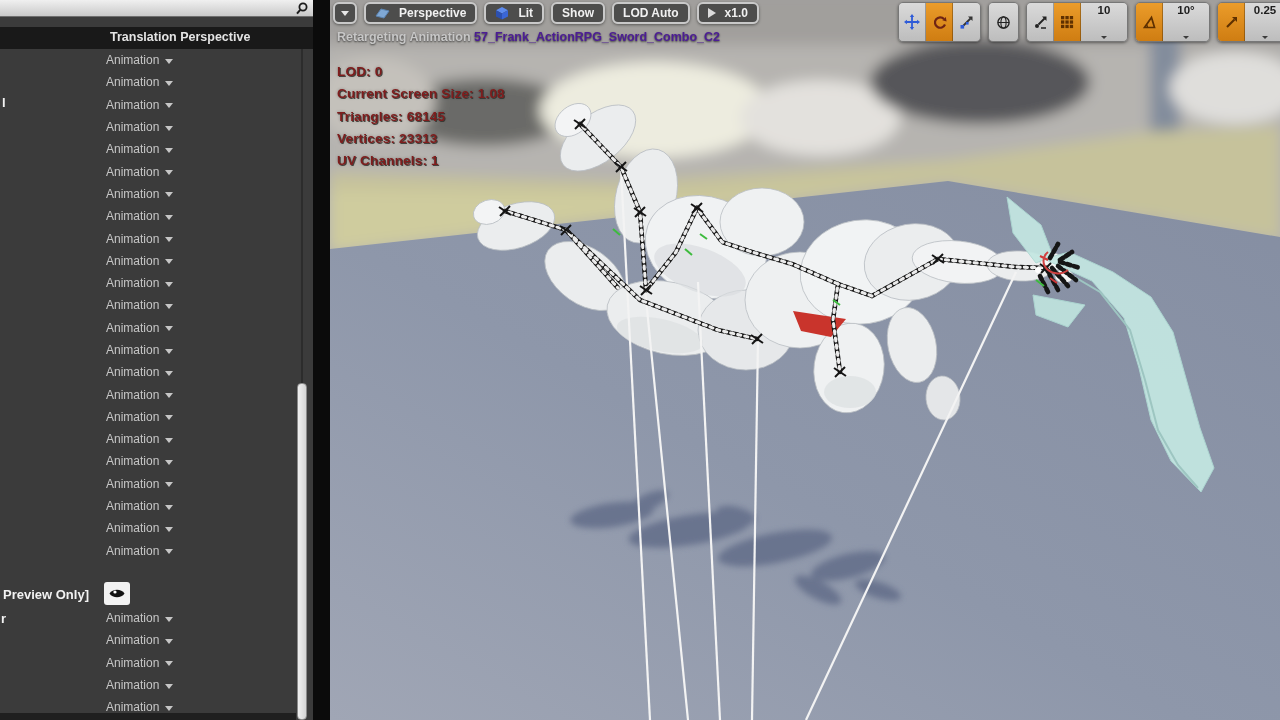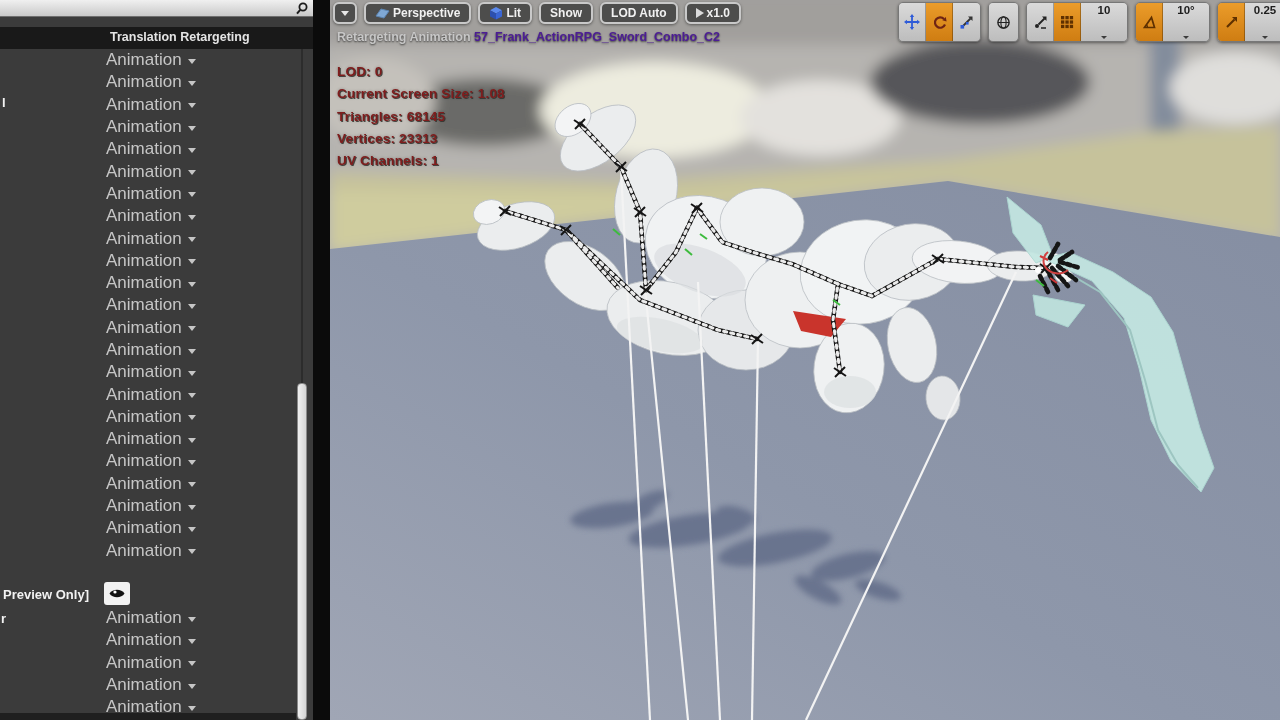--- a/index.html
+++ b/index.html
@@ -12,41 +12,41 @@
     background:linear-gradient(#f0f0f0,#c9c9c9); border-bottom:1px solid #6e6e6e; }
   .search-input { position:absolute; left:2px; top:1px; width:288px; height:14px; border:none;
     background:transparent; font:11px "Liberation Sans",sans-serif; outline:none; }
   .search-icon { position:absolute; right:4px; top:2px; width:14px; height:14px; }
   .tr-header { position:absolute; left:0; top:27px; width:313px; height:22px; background:#191919; }
   .tr-header span { position:absolute; left:110px; top:3px; font-size:12.5px; font-weight:bold; color:#e4e4e4; }
   .rows { position:absolute; left:0; width:296px; }
   .rows-top { top:49px; }
   .rows-bottom { top:607px; }
   .anim-row { display:flex; align-items:center; height:22.3px; padding-left:106px; cursor:pointer; }
-  .anim-label { font-size:17px; color:#c6c6c6; }
+  .anim-label { font-size:12px; color:#c6c6c6; }
   .anim-caret { width:0; height:0; border-left:4px solid transparent; border-right:4px solid transparent;
     border-top:5px solid #c6c6c6; margin-left:6px; margin-top:2px; }
   .fragment { position:absolute; color:#f2f2f2; font-size:13px; font-weight:bold; }
   .frag-l { left:2px; top:95px; }
   .frag-preview { left:3px; top:587px; }
   .frag-r { left:1px; top:611px; }
   .eye-btn { position:absolute; left:104px; top:582px; width:26px; height:23px; background:#f2f2f2;
     border-radius:3px; display:flex; align-items:center; justify-content:center; cursor:pointer; }
   .scroll-track { position:absolute; left:301px; top:49px; width:2px; height:671px; background:#2c2c2c; }
   .scroll-thumb { position:absolute; left:297px; top:383px; width:10px; height:337px;
     background:linear-gradient(90deg,#f0f0f0,#d4d4d4); border:1px solid #8a8a8a; border-radius:4px; }
   .bottom-strip { position:absolute; left:0; top:713px; width:296px; height:7px; background:#1f1f1f; }
   .divider { position:absolute; left:313px; top:0; width:17px; height:720px; background:#0b0b0b; }
 
   
   .viewport { position:absolute; left:330px; top:0; width:950px; height:720px; background:#9aa0b0; }
   .scene { position:absolute; left:0; top:0; }
 
   .vp-toolbar-left { position:absolute; left:3px; top:2px; display:flex; gap:7px; }
-  .vp-btn { height:22px; display:flex; align-items:center; gap:3px; padding:0 9px;
+  .vp-btn { height:22px; display:flex; align-items:center; gap:9px; padding:0 9px;
     background:rgba(58,58,58,0.82); border:2px solid #c9c9c9; border-radius:6px;
     color:#f1f1f1; font-size:12px; font-weight:bold; box-shadow:0 1px 3px rgba(0,0,0,.45); cursor:pointer; }
   .vp-btn.small { padding:0 6px; }
   .caret-down { width:0; height:0; border-left:4px solid transparent; border-right:4px solid transparent;
     border-top:5px solid #e6e6e6; }
   .play-tri { width:0; height:0; border-top:5px solid transparent; border-bottom:5px solid transparent;
     border-left:8px solid #dcdcdc; }
 
   .vp-toolbar-right { position:absolute; right:-6px; top:2px; display:flex; gap:7px; }
   .tool-group { display:flex; border-radius:5px; overflow:hidden; border:1px solid #777;
@@ -76,21 +76,21 @@
   <div class="left-panel">
     <div class="search-bar">
       <input class="search-input" placeholder="" style="">
       <svg class="search-icon" viewBox="0 0 14 14">
         <circle cx="8" cy="5" r="3.6" fill="none" stroke="#1c1c1c" stroke-width="1.8"></circle>
         <line x1="5.2" y1="7.8" x2="2" y2="11.6" stroke="#1c1c1c" stroke-width="2"></line>
       </svg>
     </div>
 
     <div class="tr-header">
-      <span>Translation Retargeting</span>
+      <span>Translation Perspective</span>
     </div>
 
     <div id="rows-top" class="rows rows-top">
         <div class="anim-row">
           <span class="anim-label">Animation</span>
           <span class="anim-caret"></span>
         </div>
         <div class="anim-row">
           <span class="anim-label">Animation</span>
           <span class="anim-caret"></span>

